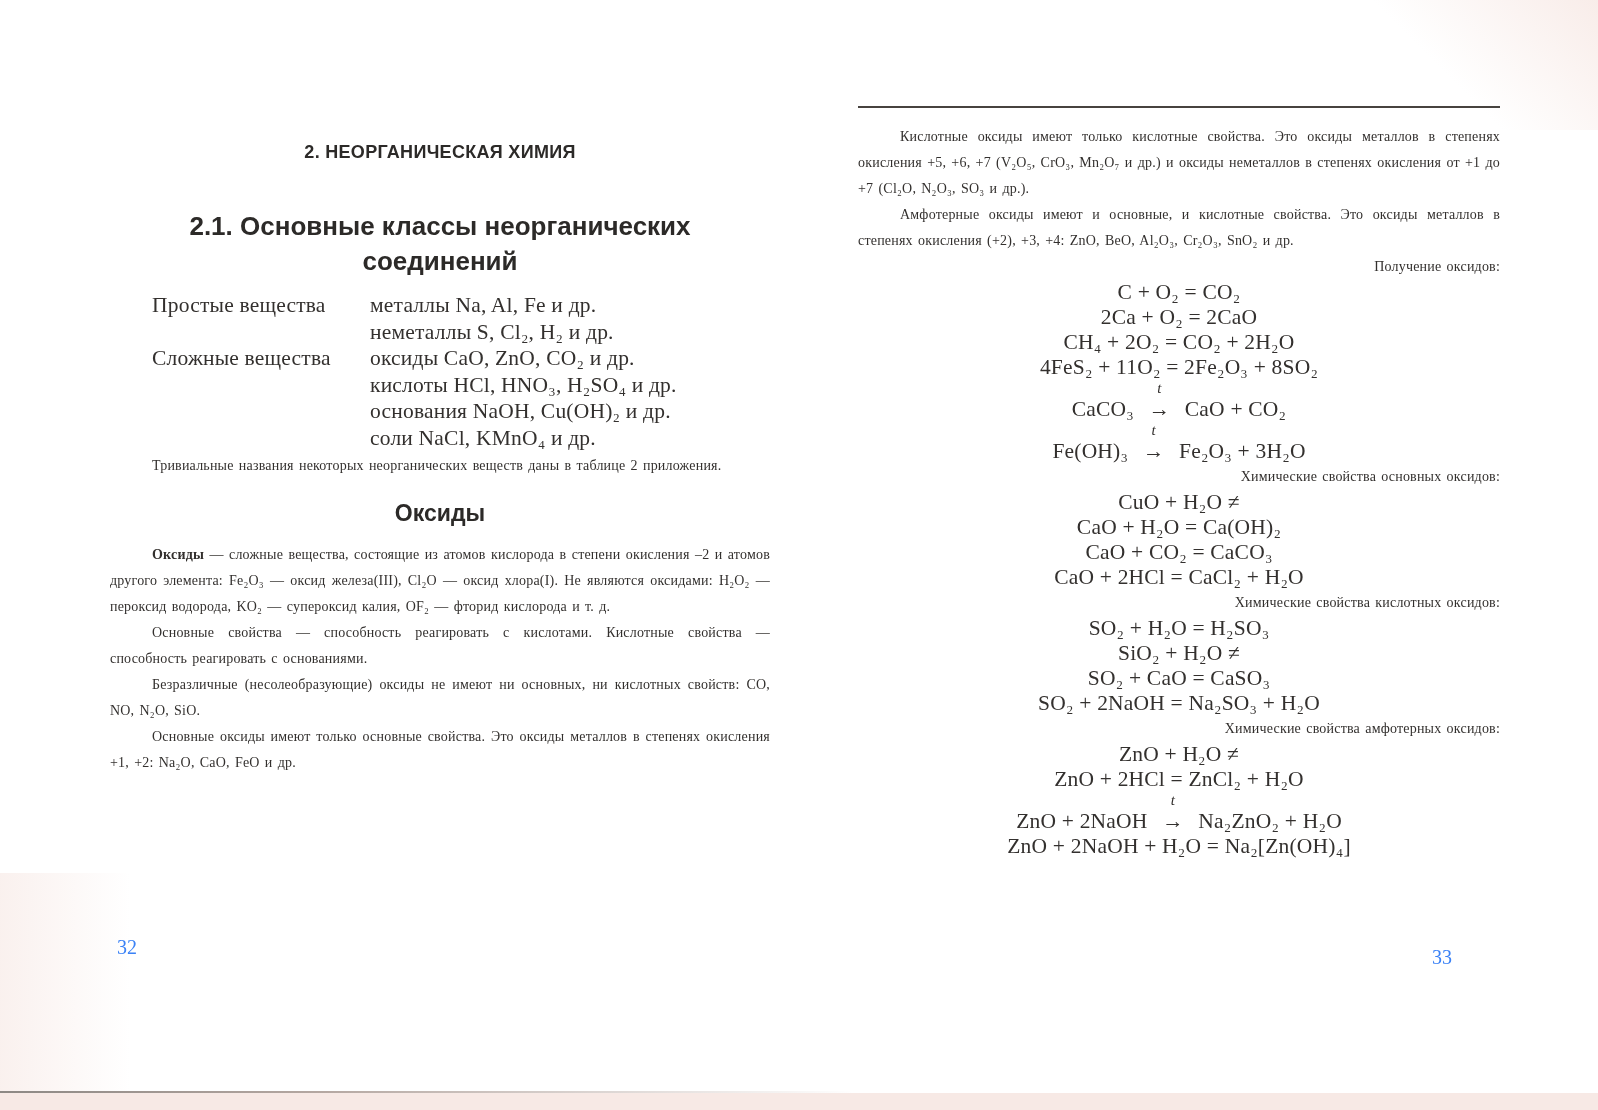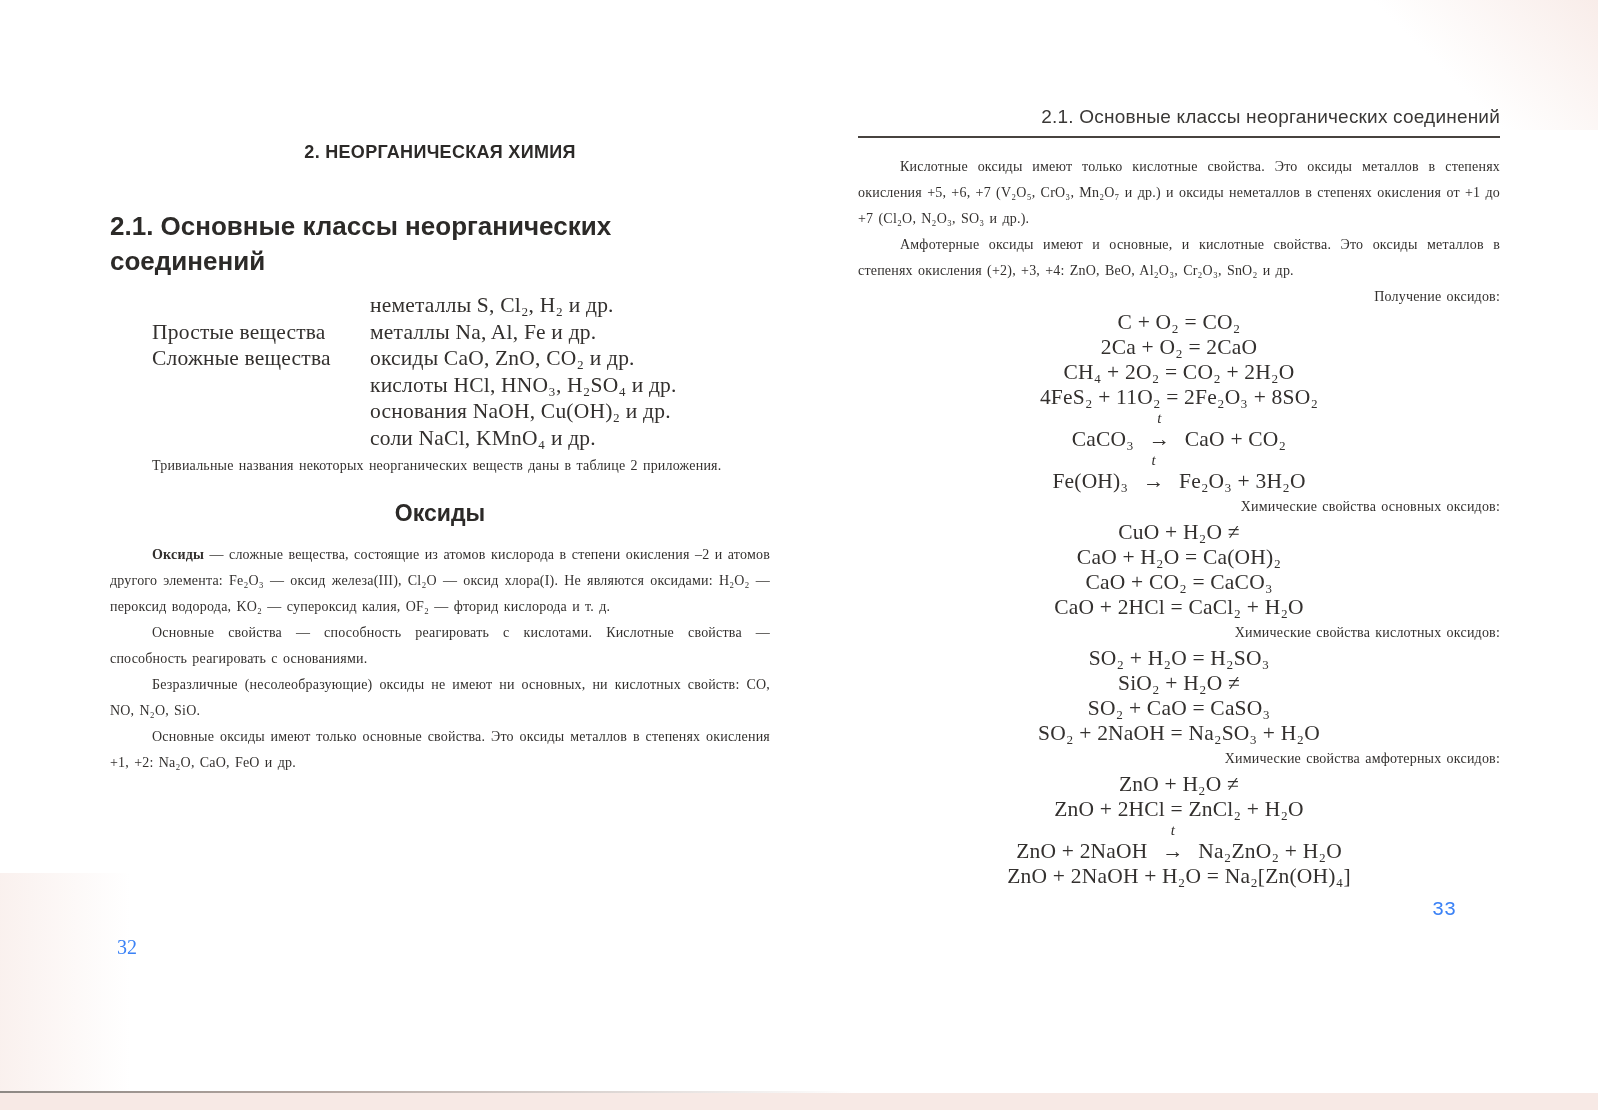--- a/index.html
+++ b/index.html
@@ -26,21 +26,21 @@
   
   .page-left { position:absolute; left:110px; top:142px; width:660px; }
   h1.chapter {
     font-family:"Liberation Sans","DejaVu Sans",sans-serif;
     font-size:18px; font-weight:bold; color:#2c2a28;
     text-align:center; letter-spacing:0.3px; margin-bottom:46px;
   }
   h2.section {
     font-family:"Liberation Sans","DejaVu Sans",sans-serif;
     font-size:26px; font-weight:bold; color:#2c2a28;
-    text-align:left; line-height:35px; margin-bottom:13px;
+    text-align:center; line-height:35px; margin-bottom:13px;
   }
   .cls { margin-bottom:2px; }
   .cls-row { display:flex; font-size:21.5px; line-height:26.5px;
     letter-spacing:0.2px; }
   .cls-term { flex:none; width:260px; padding-left:42px; }
   .cls-def  { flex:1; }
 
   .para {
     font-size:14px; line-height:26px; text-align:justify;
     text-indent:42px; letter-spacing:0.2px; word-spacing:1.5px;
@@ -68,41 +68,41 @@
   .eq-t { padding-top:17px; }
   .arrow-t { position:relative; display:inline-block; padding:0 9px; }
   .arrow-t .t-label {
     position:absolute; top:-16px; left:50%; transform:translateX(-50%);
     font-size:15px; font-style:italic; line-height:1;
   }
 
   
   .pagenum { position:absolute; font-size:20px; color:#3b82f6; }
   .pn-left  { left:117px; top:936px; }
-  .pn-right { left:1432px; top:898px;font-family:Liberation Mono, monospace; }
+  .pn-right { left:1432px; top:946px; }
 </style>
 </head>
 <body>
 
 <div class="spread">
 
   <div class="tint tint-tr"></div>
   <div class="tint tint-bl"></div>
 
   <section class="page-left">
     <h1 class="chapter">2. НЕОРГАНИЧЕСКАЯ ХИМИЯ</h1>
     <h2 class="section"><span>2.1. Основные классы неорганических</span><br><span>соединений</span></h2>
     <div class="cls">
         <div class="cls-row">
+          <span class="cls-term">Простые вещества</span>
+          <span class="cls-def">металлы Na, Al, Fe и др.</span>
+        </div>
+        <div class="cls-row">
           <span class="cls-term"></span>
           <span class="cls-def">неметаллы S, Cl₂, H₂ и др.</span>
-        </div>
-        <div class="cls-row">
-          <span class="cls-term">Простые вещества</span>
-          <span class="cls-def">металлы Na, Al, Fe и др.</span>
         </div>
         <div class="cls-row">
           <span class="cls-term">Сложные вещества</span>
           <span class="cls-def">оксиды CaO, ZnO, CO₂ и др.</span>
         </div>
         <div class="cls-row">
           <span class="cls-term"></span>
           <span class="cls-def">кислоты HCl, HNO₃, H₂SO₄ и др.</span>
         </div>
         <div class="cls-row">
@@ -120,21 +120,20 @@
     <h3 class="oxides">Оксиды</h3>
     <div>
         <p class="para"><b>Оксиды</b> — сложные вещества, состоящие из атомов кислорода в степени окисления –2 и атомов другого элемента: Fe₂O₃ — оксид железа(III), Cl₂O — оксид хлора(I). Не являются оксидами: H₂O₂ — пероксид водорода, KO₂ — супероксид калия, OF₂ — фторид кислорода и т. д.</p>
         <p class="para">Основные свойства — способность реагировать с кислотами. Кислотные свойства — способность реагировать с основаниями.</p>
         <p class="para">Безразличные (несолеобразующие) оксиды не имеют ни основных, ни кислотных свойств: CO, NO, N₂O, SiO.</p>
         <p class="para">Основные оксиды имеют только основные свойства. Это оксиды металлов в степенях окисления +1, +2: Na₂O, CaO, FeO и др.</p>
       </div>
   </section>
 
   <section class="page-right">
-    <div class="running-head">2.1. Основные классы неорганических соединений</div>
     <div class="head-rule"></div>
     <div>
         <p class="para">Кислотные оксиды имеют только кислотные свойства. Это оксиды металлов в степенях окисления +5, +6, +7 (V₂O₅, CrO₃, Mn₂O₇ и др.) и оксиды неметаллов в степенях окисления от +1 до +7 (Cl₂O, N₂O₃, SO₃ и др.).</p>
         <p class="para">Амфотерные оксиды имеют и основные, и кислотные свойства. Это оксиды металлов в степенях окисления (+2), +3, +4: ZnO, BeO, Al₂O₃, Cr₂O₃, SnO₂ и др.</p>
         <p class="para line">Получение оксидов:</p>
         <div class="eq">C + O₂ = CO₂</div>
         <div class="eq">2Ca + O₂ = 2CaO</div>
         <div class="eq">CH₄ + 2O₂ = CO₂ + 2H₂O</div>
         <div class="eq">4FeS₂ + 11O₂ = 2Fe₂O₃ + 8SO₂</div>
         <div class="eq eq-t"><span>CaCO₃</span> <span class="arrow-t"><i class="t-label">t</i><span>→</span></span> <span>CaO + CO₂</span></div>

